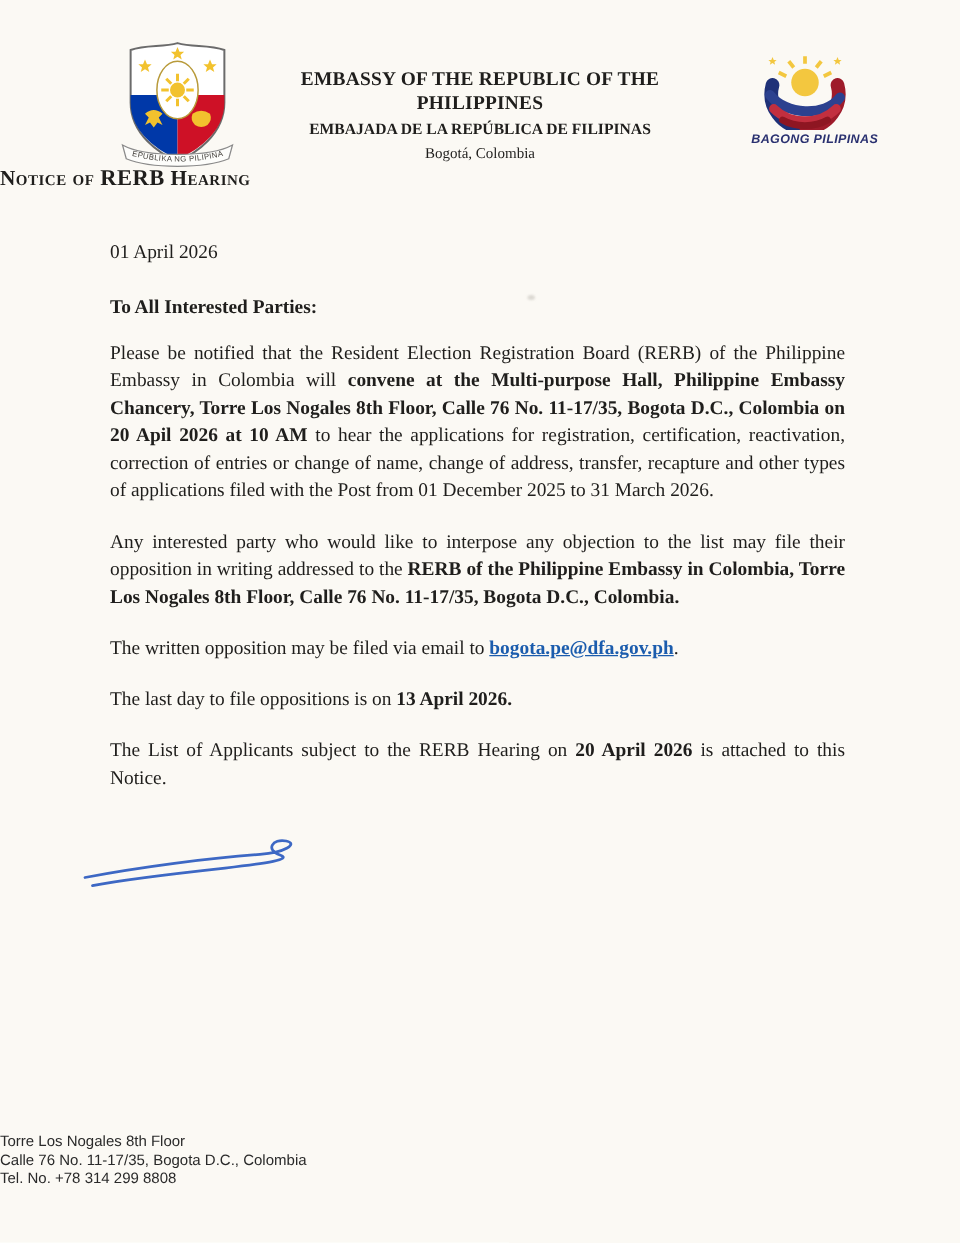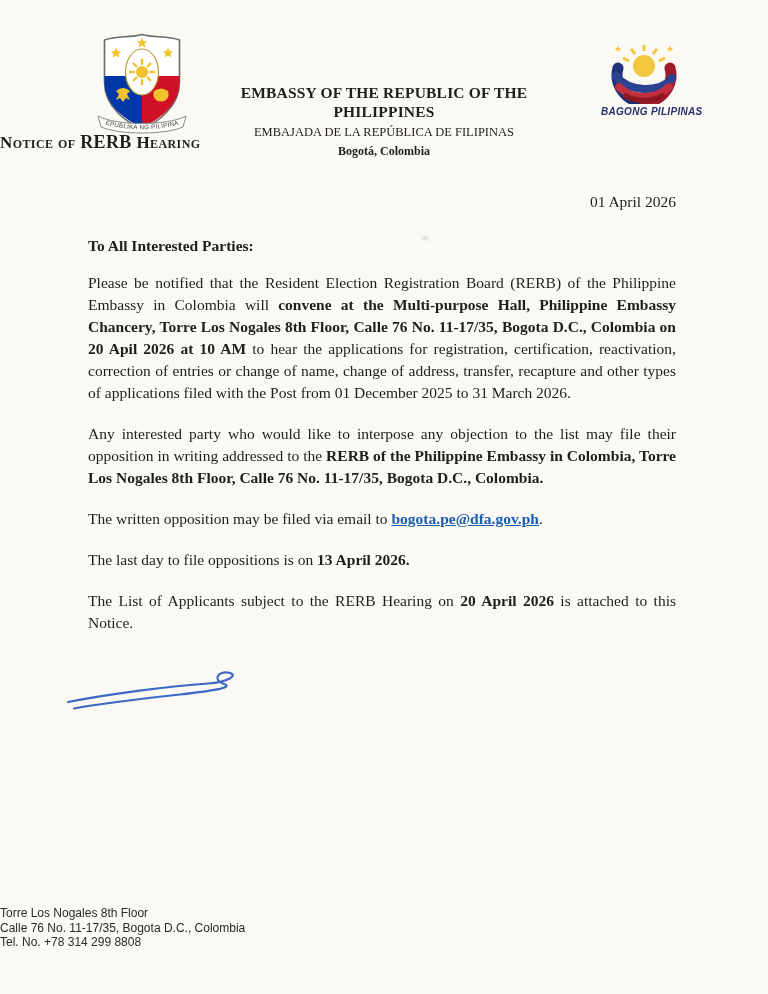--- a/index.html
+++ b/index.html
@@ -10,43 +10,43 @@
     font-family:"Liberation Serif", serif;
     color:#1f1e1c;
     overflow:hidden;
   }
   
   .crest{position:absolute;left:94px;top:30px;width:96px;height:108px;}
   .head-center{
     position:absolute;left:190px;right:190px;top:54px;
     text-align:center;
   }
-  .embassy-title{font-size:15.5px;font-weight:700;letter-spacing:.2px;line-height:19px;margin-top:29px;}
-  .embassy-subtitle{font-size:12.5px;line-height:17px;margin-top:3px;}
-  .embassy-location{font-size:12px;font-weight:700;line-height:15px;margin-top:3px;}
+  .embassy-title{font-size:15.5px;font-weight:700;letter-spacing:.2px;line-height:19px;}
+  .embassy-subtitle{font-size:12.5px;line-height:17px;margin-top:3px;font-weight:bold;}
+  .embassy-location{font-size:12px;font-weight:400;line-height:15px;margin-top:3px;}
   .bagong{position:absolute;left:601px;top:42px;width:86px;text-align:center;}
   .bagong svg{width:84px;height:62px;display:block;margin:0 auto;}
   .bagong-label{
     font-family:"Liberation Sans", sans-serif;
     font-size:10px;font-weight:700;font-style:italic;
     color:#2a3170;letter-spacing:.3px;margin-top:2px;white-space:nowrap;
   }
   
   .doc-title{
     position:absolute;left:0;right:0;top:132px;
     text-align:left;font-weight:700;font-size:17px;
     font-variant:small-caps;letter-spacing:.4px;margin:0;
   }
   .doc-title .rerb{font-size:18px;font-variant:normal;}
   
   .content{
     position:absolute;left:88px;top:191px;width:588px;
     font-size:15.5px;line-height:22px;
   }
-  .date-line{text-align:right;margin:0 0 22px;}
+  .date-line{text-align:left;margin:0 0 22px;}
   .salutation{font-weight:700;margin:0 0 15px;}
   p.body-p{margin:0 0 19px;text-align:justify;}
   .seg-bold{font-weight:700;}
   .seg-link{color:#1b5cad;font-weight:700;text-decoration:underline;cursor:pointer;}
   
   .sig-block{margin-top:36px;}
   .sig-svg{display:block;margin-left:-26px;width:190px;height:42px;}
   .sig-name{font-weight:700;font-size:15.5px;line-height:20px;margin-top:-4px;}
   .sig-title{font-style:italic;font-size:15px;line-height:21px;}
   

